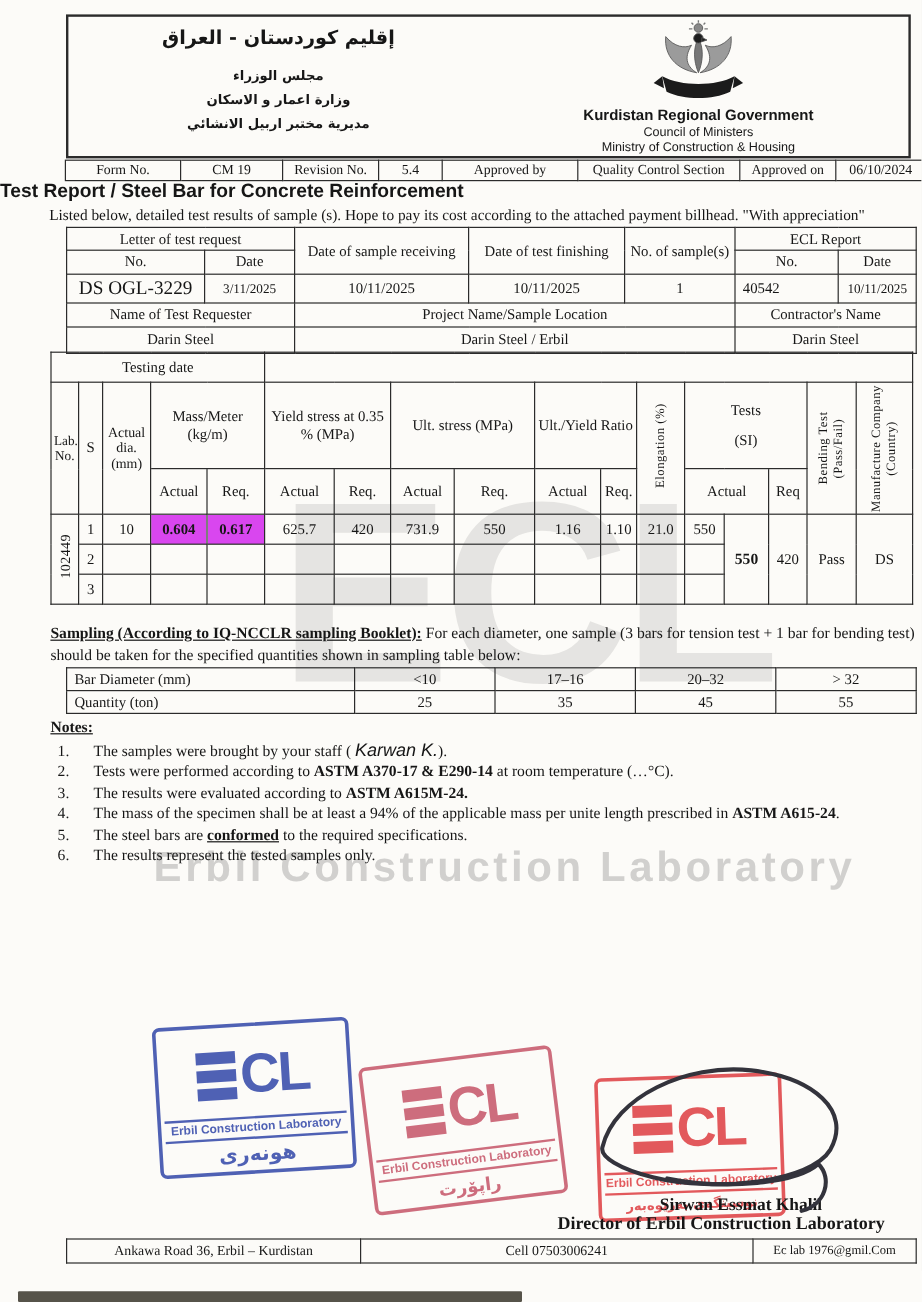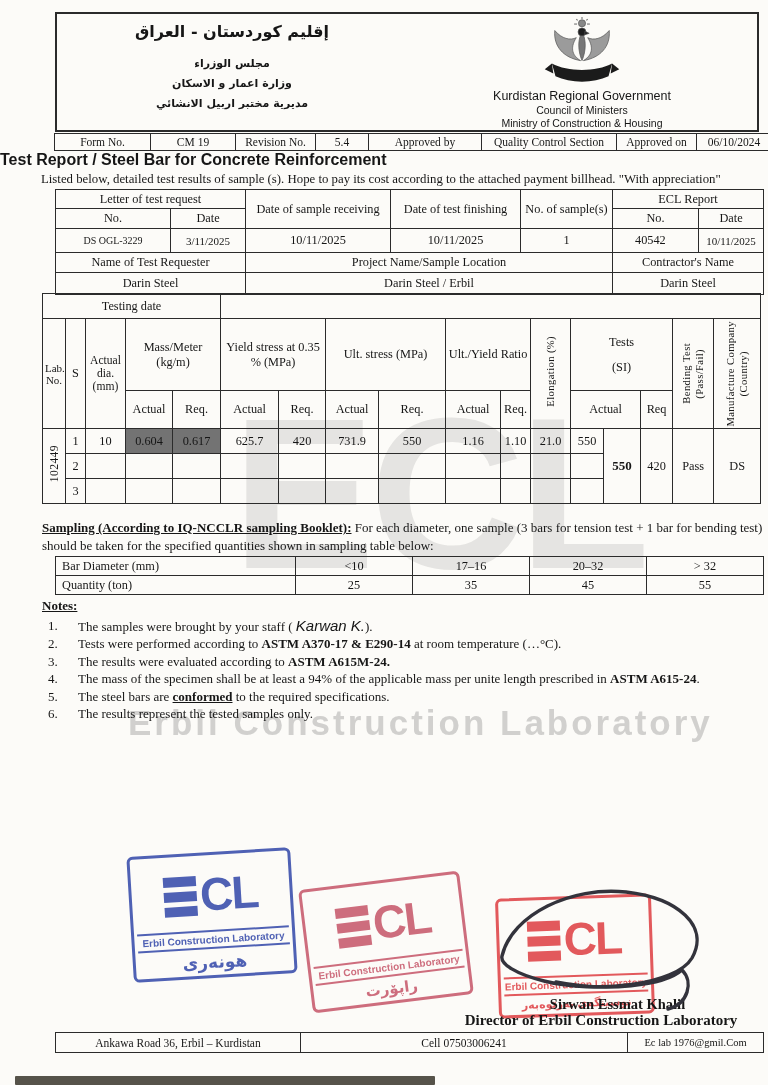--- a/index.html
+++ b/index.html
@@ -17,45 +17,45 @@
   
   .header-box{position:absolute;left:55px;top:12px;width:700px;height:116px;border:2px solid #2b2b2b;display:flex;}
   .hdr-col{flex:1;display:flex;flex-direction:column;align-items:center;justify-content:flex-start;padding-top:8px;}
   .hdr-ar{width:268px;direction:rtl;font-family:"DejaVu Sans",sans-serif;}
   .hdr-ku{width:274px;direction:rtl;font-family:"DejaVu Sans",sans-serif;}
   .hdr-center{width:158px;padding-top:2px;}
   .ar-title{font-size:16px;font-weight:bold;margin-bottom:9px;}
   .ar-line{font-size:11px;font-weight:bold;margin-top:7px;}
   .ku-title{font-size:16px;font-weight:bold;margin-bottom:8px;}
   .ku-line{font-size:10.5px;font-weight:bold;margin-top:7px;}
-  .eng-l1{font-family:"Liberation Sans",sans-serif;font-weight:normal;font-size:12.5px;white-space:nowrap;margin-top:1px;}
+  .eng-l1{font-family:"Liberation Sans",sans-serif;font-weight:bold;font-size:12.5px;white-space:nowrap;margin-top:1px;}
   .eng-l2,.eng-l3{font-family:"Liberation Sans",sans-serif;font-size:10.5px;white-space:nowrap;margin-top:1px;text-align:center;}
 
   
   .form-strip{position:absolute;left:54px;top:133px;height:18px;display:flex;font-size:11.5px;}
   .fs-cell{border:1px solid #2b2b2b;border-left-width:0;display:flex;align-items:center;justify-content:center;}
   .fs-cell:first-child{border-left-width:1px;}
 
   .doc-title{position:absolute;left:0;top:151px;width:768px;text-align:left;
              font-family:"Liberation Sans",sans-serif;font-weight:700;font-size:16px;}
   .doc-sub{position:absolute;left:41px;top:172px;width:724px;font-size:12.8px;white-space:nowrap;}
 
   
   table{border-collapse:collapse;table-layout:fixed;}
   td{border:1px solid #2b2b2b;text-align:center;vertical-align:middle;padding:0 2px;font-size:12.3px;overflow:hidden;}
 
   .info-table{position:absolute;left:55px;top:189px;width:708px;}
   .test-table{position:absolute;left:42px;top:293px;width:718px;}
   .samp-table{position:absolute;left:55px;top:556px;width:708px;}
   .foot-table{position:absolute;left:55px;top:1032px;width:708px;z-index:2;padding-left:34px;}
 
-  .small-val{font-size:10px;}
+  .small-val{font-size:16px;}
   .mid-val{font-size:11px;}
-  .left-val{text-align:left;padding-left:22px;}
-  .shade{background:#737373;}
+  .left-val{text-align:left;padding-left:6px;}
+  .shade{background:#d946ef;font-weight:bold;}
   .bold{font-weight:bold;}
 
   .vert{writing-mode:vertical-rl;transform:rotate(180deg);display:inline-block;line-height:1.12;letter-spacing:.4px;}
   .vwrap{display:flex;flex-direction:row;align-items:center;justify-content:center;gap:1px;height:100%;}
   .vs{font-size:10.6px;}
 
   
   .samp-lead{position:absolute;left:42px;top:519px;width:724px;font-size:13px;line-height:17.5px;text-align:left;}
   .u{text-decoration:underline;}
   .notes{position:absolute;left:42px;top:598px;width:724px;font-size:13px;}

